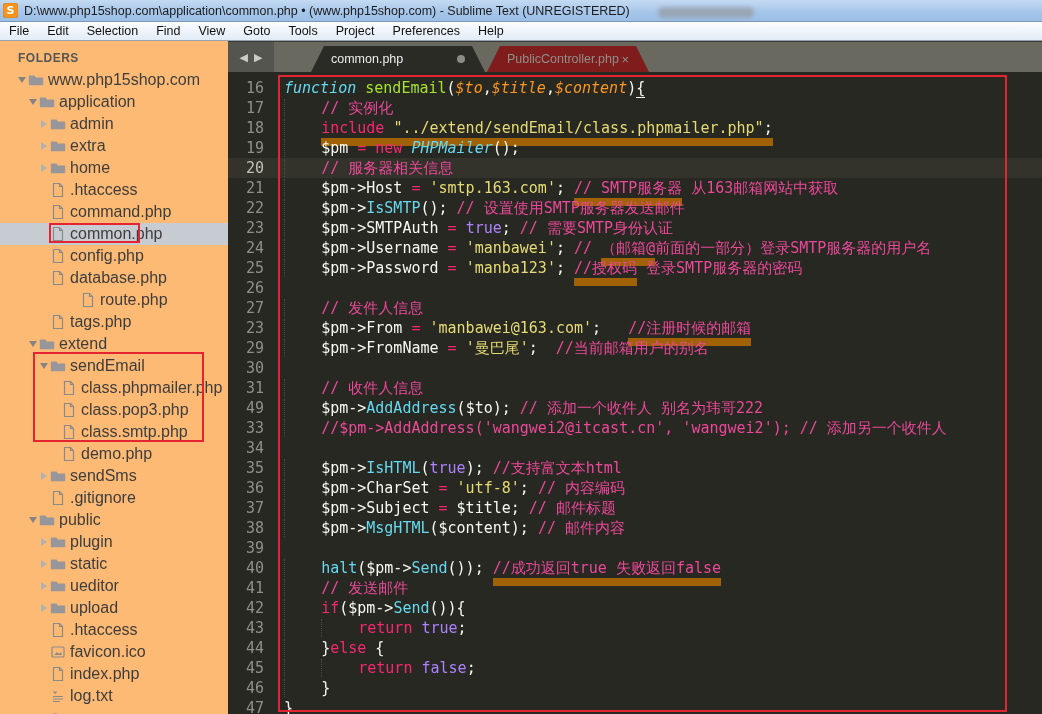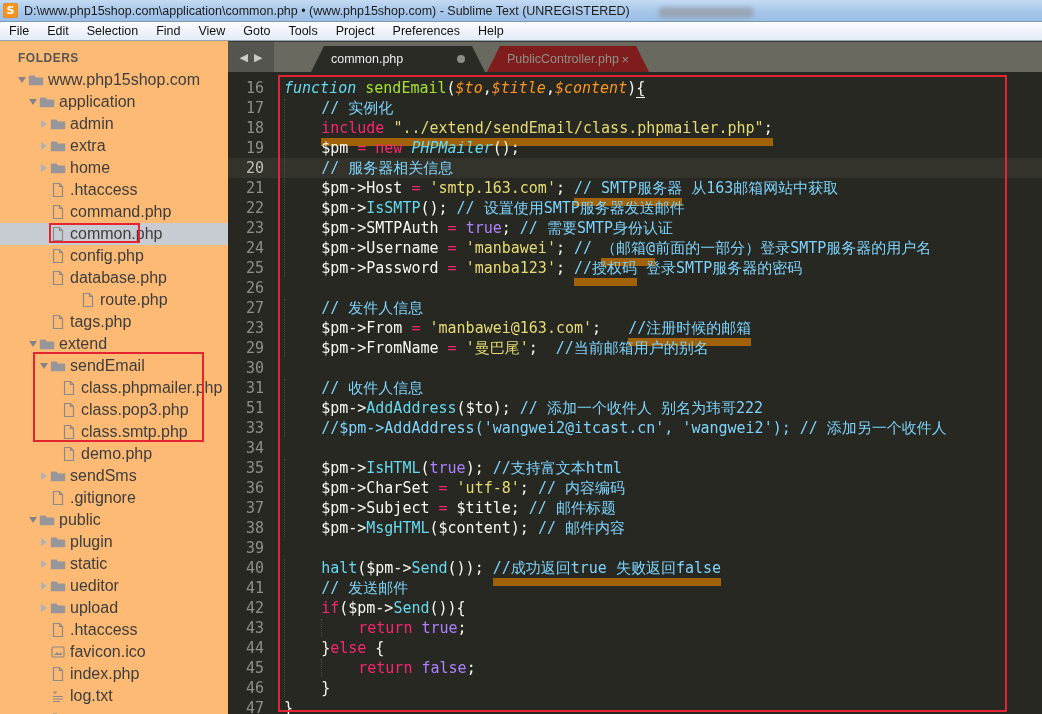--- a/index.html
+++ b/index.html
@@ -59,21 +59,21 @@
 
   
   .code{position:absolute;left:0;top:31px;right:0;bottom:0;padding-top:6px;
     font-family:"DejaVu Sans Mono",monospace;font-size:15px;}
   .cl{height:20px;line-height:20px;white-space:pre;}
   .cl.cur{background:#33332b;}
   .gut{display:inline-block;width:36px;text-align:right;margin-right:20px;color:#8f908a;}
   .cl.cur .gut{color:#c0c0ba;}
   .w{color:#f8f8f2}.k{color:#f92672}.t{color:#66d9ef;font-style:italic}
   .m{color:#66d9ef}.fn{color:#a6e22e}.p{color:#fd971f;font-style:italic}
-  .s{color:#e6db74}.c{color:#7dd3fc}.n{color:#ae81ff}
+  .s{color:#e6db74}.c{color:#ec4899}.n{color:#ae81ff}
   .ig{border-left:1px dotted #4b4c44;}
   .rul{border-bottom:8px solid #a16207;padding-bottom:1px;}
   .bm{border-bottom:1px solid #f8f8f2;}
 
   
   .anno{position:absolute;border:2px solid #e42430;box-sizing:border-box;pointer-events:none;z-index:50;}
 </style>
 </head>
 <body>
 
@@ -387,21 +387,21 @@
         <div class="cl"><span class="gut">22</span><span class="ig">    </span><span class="w">$pm-&gt;</span><span class="m">IsSMTP</span><span class="w">(); </span><span class="c">// 设置使用SMTP服务器发送邮件</span></div>
         <div class="cl"><span class="gut">23</span><span class="ig">    </span><span class="w">$pm-&gt;SMTPAuth </span><span class="k">=</span><span class="w"> </span><span class="n">true</span><span class="w">; </span><span class="c">// 需要SMTP身份认证</span></div>
         <div class="cl"><span class="gut">24</span><span class="ig">    </span><span class="w">$pm-&gt;Username </span><span class="k">=</span><span class="w"> </span><span class="s">'manbawei'</span><span class="w">; </span><span class="c">// </span><span class="c rul">（邮箱@</span><span class="c">前面的一部分）登录SMTP服务器的用户名</span></div>
         <div class="cl"><span class="gut">25</span><span class="ig">    </span><span class="w">$pm-&gt;Password </span><span class="k">=</span><span class="w"> </span><span class="s">'manba123'</span><span class="w">; </span><span class="c rul">//授权码</span><span class="c"> 登录SMTP服务器的密码</span></div>
         <div class="cl"><span class="gut">26</span></div>
         <div class="cl"><span class="gut">27</span><span class="ig">    </span><span class="c">// 发件人信息</span></div>
         <div class="cl"><span class="gut">23</span><span class="ig">    </span><span class="w">$pm-&gt;From </span><span class="k">=</span><span class="w"> </span><span class="s">'manbawei@163.com'</span><span class="w">;   </span><span class="c rul">//注册时候的邮箱</span></div>
         <div class="cl"><span class="gut">29</span><span class="ig">    </span><span class="w">$pm-&gt;FromName </span><span class="k">=</span><span class="w"> </span><span class="s">'曼巴尾'</span><span class="w">;  </span><span class="c">//当前邮箱用户的别名</span></div>
         <div class="cl"><span class="gut">30</span></div>
         <div class="cl"><span class="gut">31</span><span class="ig">    </span><span class="c">// 收件人信息</span></div>
-        <div class="cl"><span class="gut">51</span><span class="ig">    </span><span class="w">$pm-&gt;</span><span class="m">AddAddress</span><span class="w">(</span><span class="w">$to</span><span class="w">); </span><span class="c">// 添加一个收件人 别名为玮哥222</span></div>
+        <div class="cl"><span class="gut">49</span><span class="ig">    </span><span class="w">$pm-&gt;</span><span class="m">AddAddress</span><span class="w">(</span><span class="w">$to</span><span class="w">); </span><span class="c">// 添加一个收件人 别名为玮哥222</span></div>
         <div class="cl"><span class="gut">33</span><span class="ig">    </span><span class="c">//$pm-&gt;AddAddress('wangwei2@itcast.cn', 'wangwei2'); // 添加另一个收件人</span></div>
         <div class="cl"><span class="gut">34</span></div>
         <div class="cl"><span class="gut">35</span><span class="ig">    </span><span class="w">$pm-&gt;</span><span class="m">IsHTML</span><span class="w">(</span><span class="n">true</span><span class="w">); </span><span class="c">//支持富文本html</span></div>
         <div class="cl"><span class="gut">36</span><span class="ig">    </span><span class="w">$pm-&gt;CharSet </span><span class="k">=</span><span class="w"> </span><span class="s">'utf-8'</span><span class="w">; </span><span class="c">// 内容编码</span></div>
         <div class="cl"><span class="gut">37</span><span class="ig">    </span><span class="w">$pm-&gt;Subject </span><span class="k">=</span><span class="w"> </span><span class="w">$title</span><span class="w">; </span><span class="c">// 邮件标题</span></div>
         <div class="cl"><span class="gut">38</span><span class="ig">    </span><span class="w">$pm-&gt;</span><span class="m">MsgHTML</span><span class="w">(</span><span class="w">$content</span><span class="w">); </span><span class="c">// 邮件内容</span></div>
         <div class="cl"><span class="gut">39</span></div>
         <div class="cl"><span class="gut">40</span><span class="ig">    </span><span class="m">halt</span><span class="w">(</span><span class="w">$pm-&gt;</span><span class="m">Send</span><span class="w">()); </span><span class="c rul">//成功返回true 失败返回false</span></div>
         <div class="cl"><span class="gut">41</span><span class="ig">    </span><span class="c">// 发送邮件</span></div>
         <div class="cl"><span class="gut">42</span><span class="ig">    </span><span class="k">if</span><span class="w">(</span><span class="w">$pm-&gt;</span><span class="m">Send</span><span class="w">()){</span></div>

